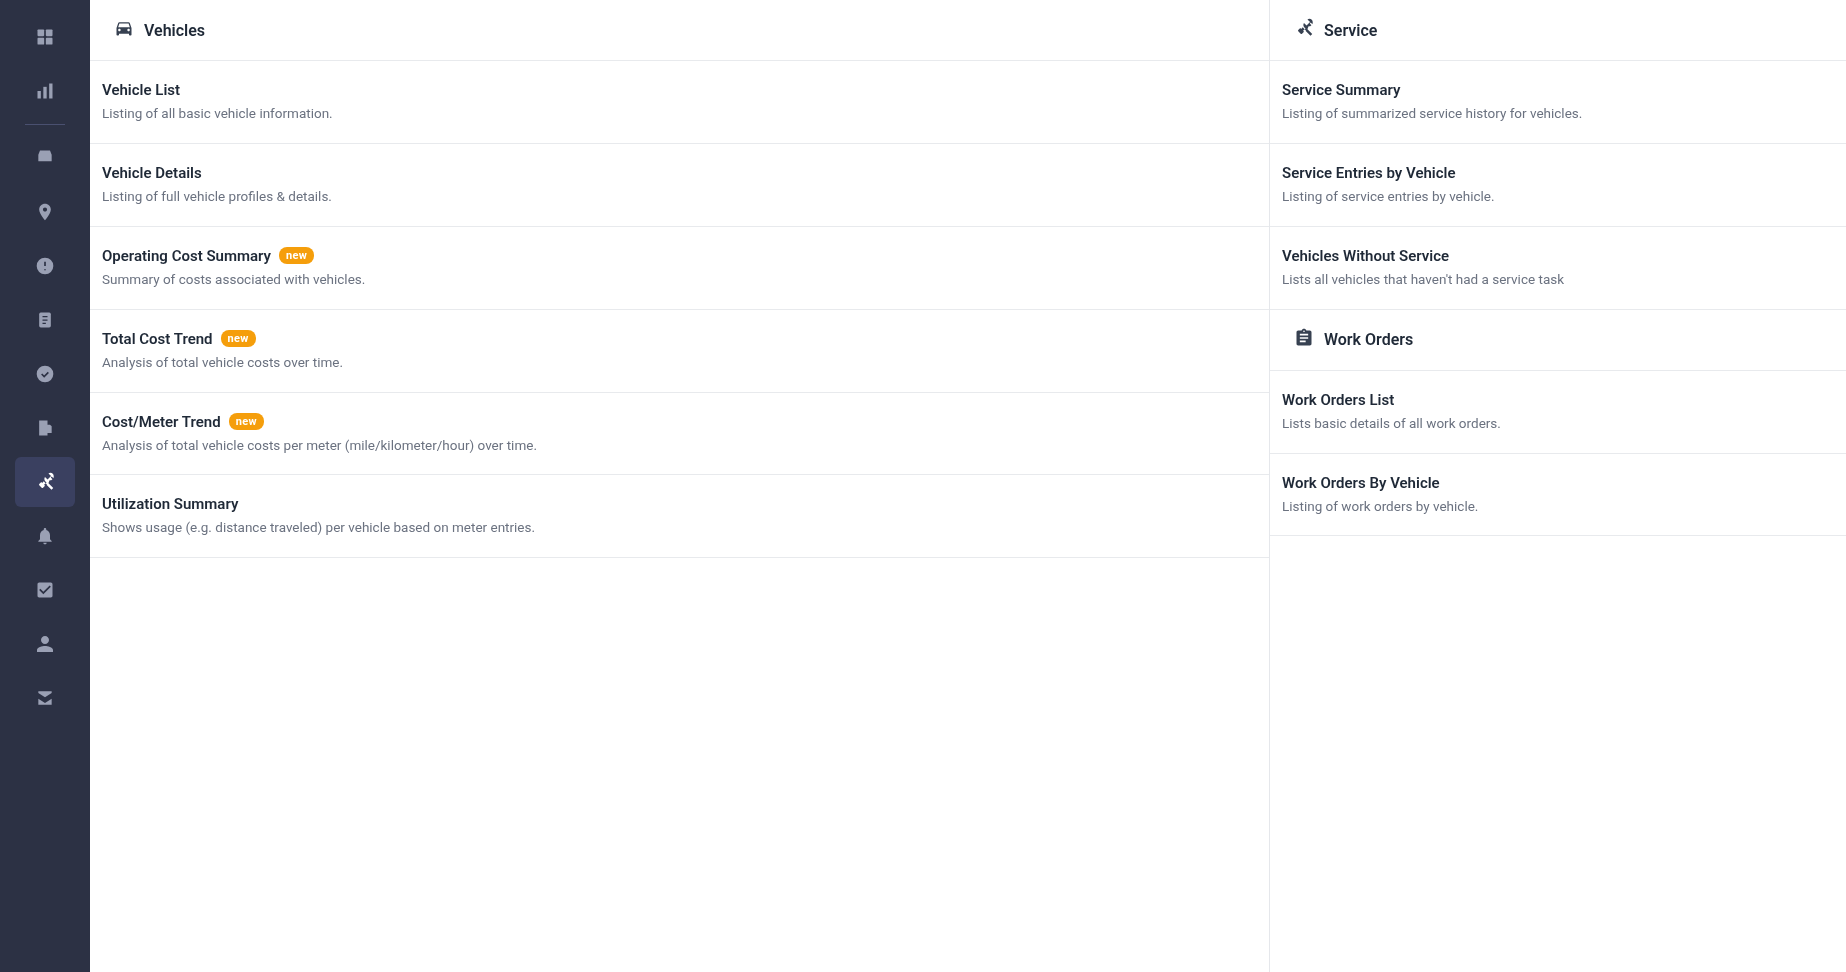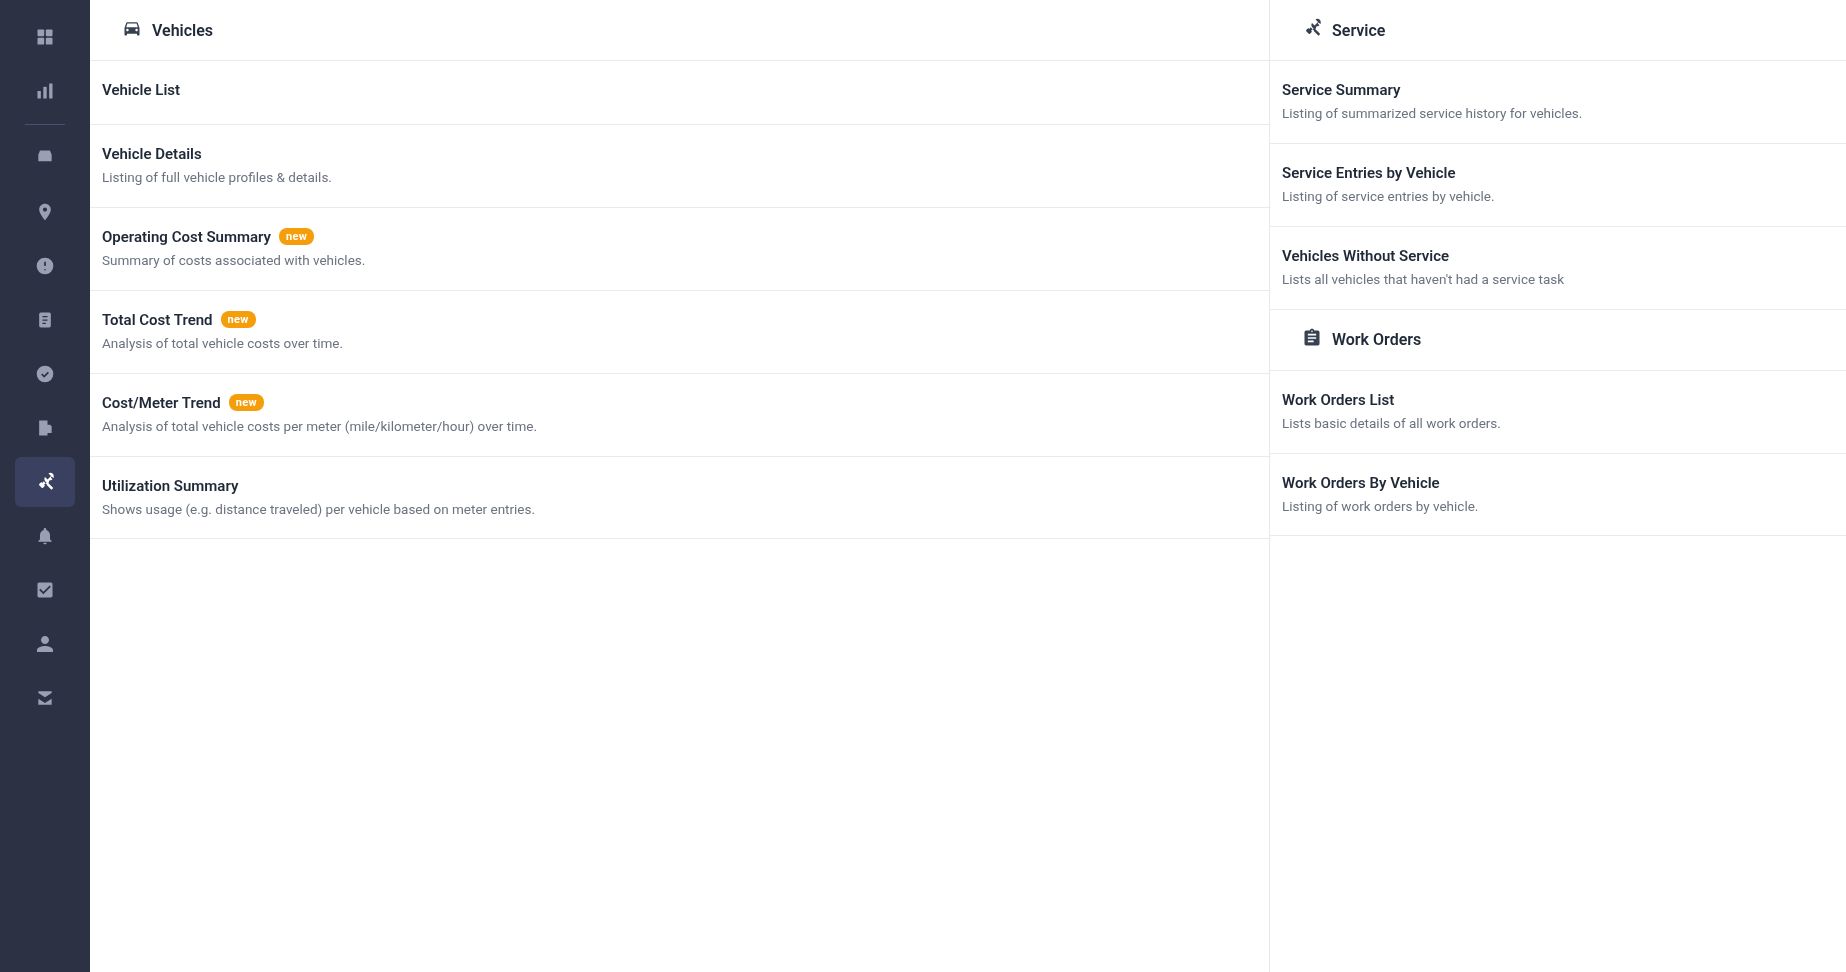--- a/index.html
+++ b/index.html
@@ -64,21 +64,21 @@
     
     .right-panel {
       width: 576px;
       background: #fff;
       overflow-y: auto;
       flex-shrink: 0;
     }
 
     
     .section-header {
-      padding: 18px 32px;
+      padding: 18px 24px;
       border-bottom: 1px solid #e8eaed;
       display: flex;
       align-items: center;
       gap: 10px;
       background: #fff;
     }
     .section-header-icon {
       color: #374151;
       font-size: 18px;
     }
@@ -217,20 +217,21 @@
         <svg width="20" height="20" viewBox="0 0 24 24" fill="#374151">
             <path d="M18.92 6.01C18.72 5.42 18.16 5 17.5 5h-11c-.66 0-1.21.42-1.42 1.01L3 12v8c0 .55.45 1 1 1h1c.55 0 1-.45 1-1v-1h12v1c0 .55.45 1 1 1h1c.55 0 1-.45 1-1v-8l-2.08-5.99zM6.5 16c-.83 0-1.5-.67-1.5-1.5S5.67 13 6.5 13s1.5.67 1.5 1.5S7.33 16 6.5 16zm11 0c-.83 0-1.5-.67-1.5-1.5s.67-1.5 1.5-1.5 1.5.67 1.5 1.5-.67 1.5-1.5 1.5zM5 11l1.5-4.5h11L19 11H5z"></path>
           </svg>
       </span>
       <span class="section-header-title">Vehicles</span>
     </div>
 
     <div id="left-reports">
         <div class="report-item">
           <div class="report-item-title">Vehicle List</div>
+          <div class="report-item-desc">Listing of all basic vehicle information.</div>
         </div>
         <div class="report-item">
           <div class="report-item-title">Vehicle Details</div>
           <div class="report-item-desc">Listing of full vehicle profiles &amp; details.</div>
         </div>
         <div class="report-item">
           <div class="report-item-title">Operating Cost Summary<span class="badge-new">new</span></div>
           <div class="report-item-desc">Summary of costs associated with vehicles.</div>
         </div>
         <div class="report-item">

